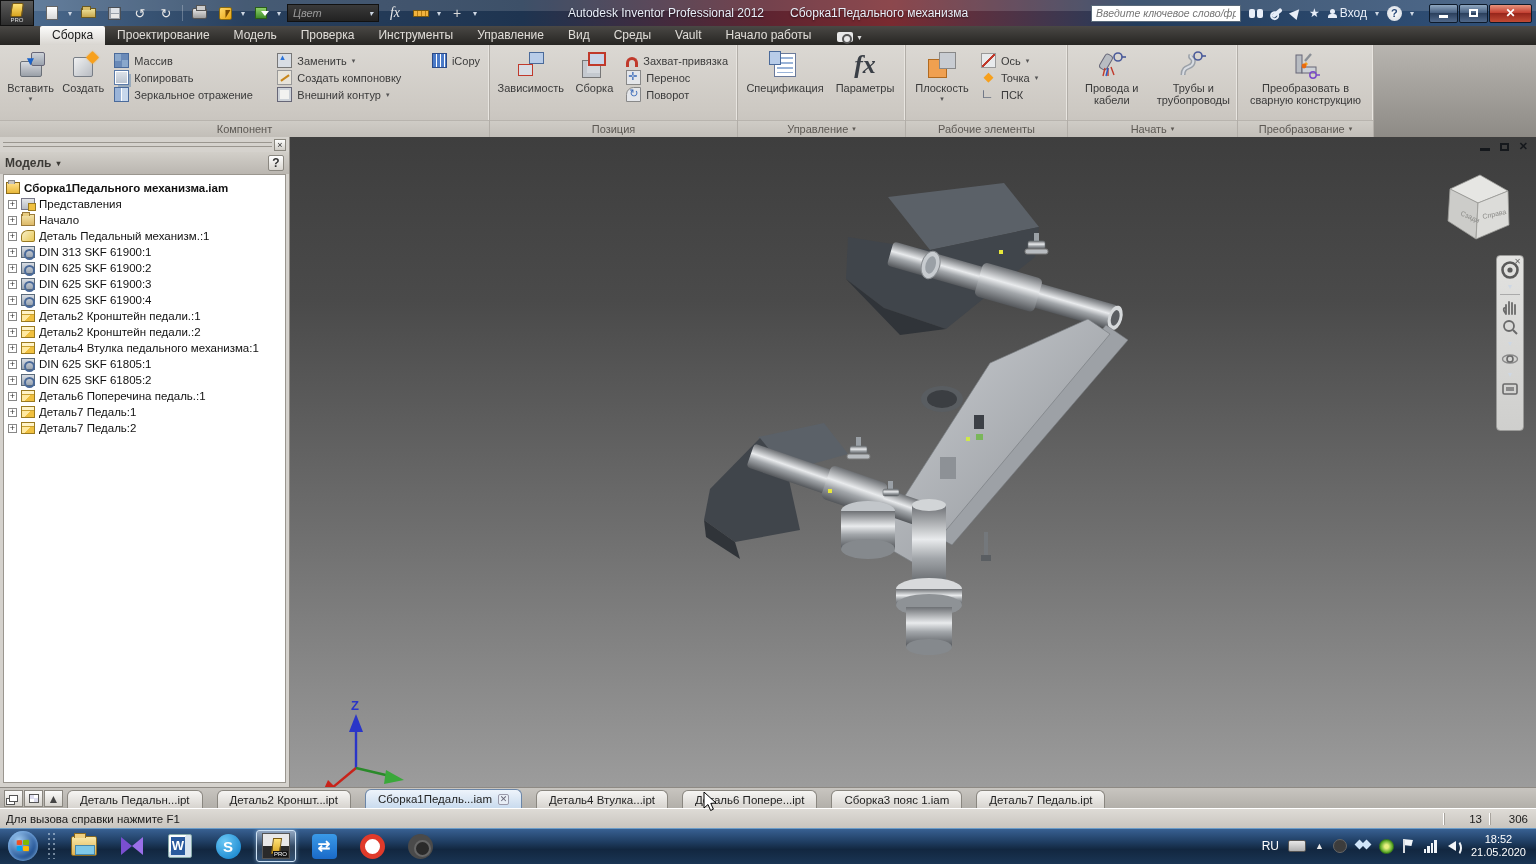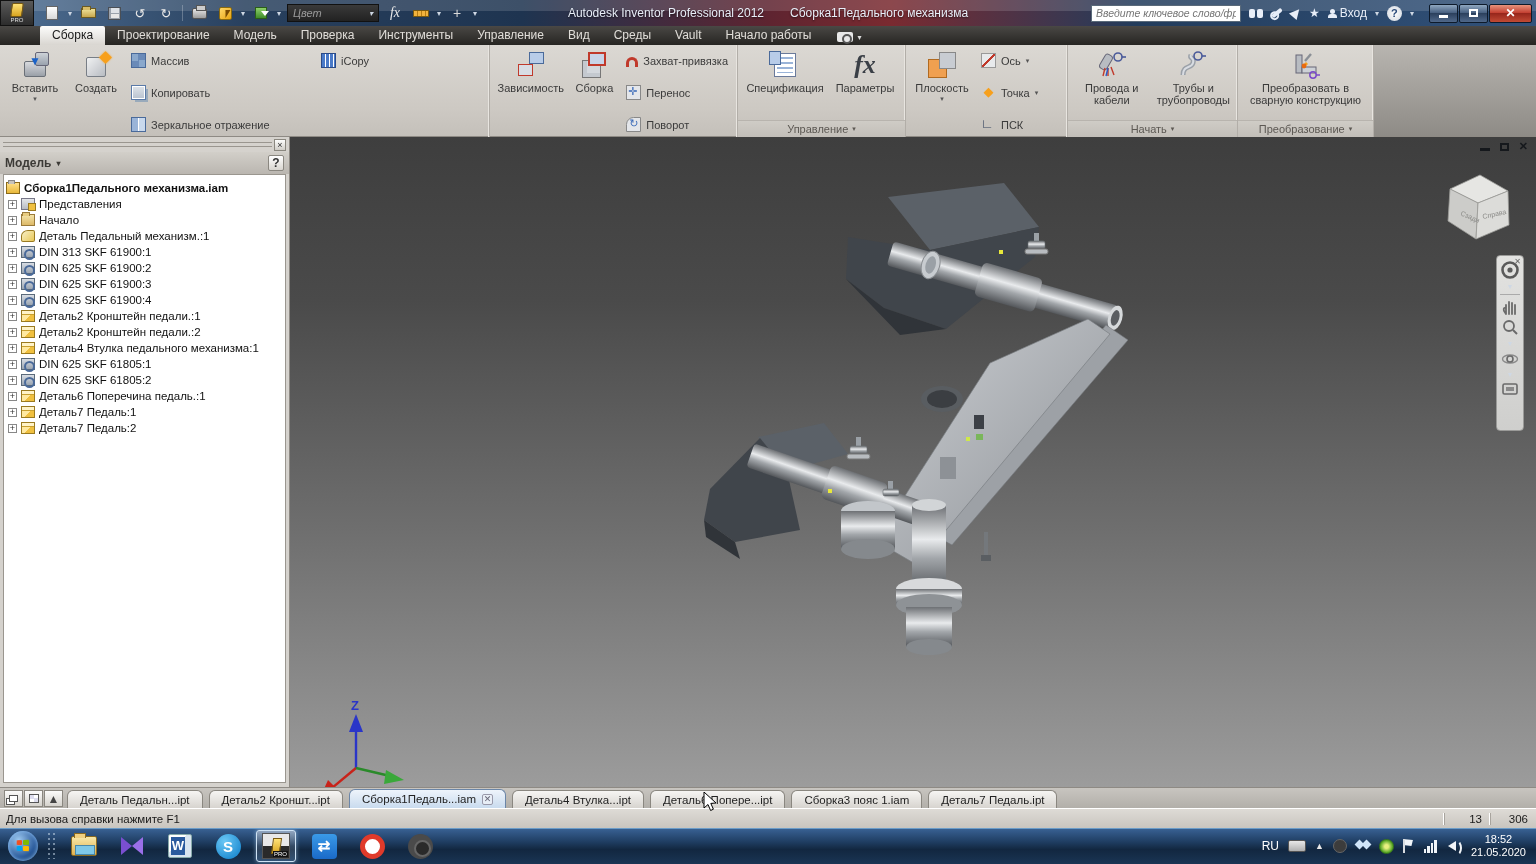--- a/index.html
+++ b/index.html
@@ -69,21 +69,21 @@
 
 #ribbon{position:absolute;left:0;top:45px;width:1536px;height:92px;background:linear-gradient(#dbd8d3,#cdc9c3 70%,#c4c0ba);border-bottom:1px solid #8e8a84;display:flex}
 .panel{height:92px;display:flex;flex-direction:column;border-right:1px solid #b2aea8;box-shadow:inset -1px 0 0 #e8e5e0;flex:none}
 .pbody{flex:1;display:flex;align-items:flex-start;padding:3px 3px 0 3px}
 .plabel{height:17px;display:flex;align-items:center;justify-content:center;gap:4px;font-size:11px;color:#5c5853;background:linear-gradient(#cfccc6,#c2beb8);border-top:1px solid #b8b4ae}
 .plabel .ddarrow{color:#5c5853;font-size:7px}
 .bigbtn{display:flex;flex-direction:column;align-items:center;padding:2px 3px;border-radius:2px;color:#3a3a3a}
 .bigbtn .blabel{font-size:11px;text-align:center;line-height:1.12;margin-top:2px;white-space:pre-line}
 .bigbtn .ddarrow{color:#555;font-size:7px;margin-top:1px}
 .bicon{width:30px;height:30px;display:flex;align-items:center;justify-content:center;position:relative}
-.smallcol{display:flex;flex-direction:column;gap:15px;margin:4px 6px 4px 6px}
+.smallcol{display:flex;flex-direction:column;gap:0;margin:4px 6px 4px 6px}
 .smallbtn{display:flex;align-items:center;gap:5px;font-size:11px;color:#3a3a3a;white-space:nowrap;height:17px}
 .sic{width:15px;height:15px;position:relative;flex:none}
 
 .bi-insert{width:22px;height:16px;background:linear-gradient(#d8dade,#9aa0a8);border:1px solid #6a7078;border-radius:2px;position:relative;margin-top:8px}
 .bi-insert:before{content:"";position:absolute;right:-4px;top:-10px;width:12px;height:12px;background:linear-gradient(#cdd2d8,#9aa2ae);border:1px solid #667;border-radius:2px}
 .bi-insert:after{content:"▼";position:absolute;left:4px;top:-8px;color:#1a62c8;font-size:12px}
 .bi-cube{width:20px;height:20px;background:linear-gradient(135deg,#f0f1f2,#b8bcc2);border:1px solid #787e86;border-radius:2px;position:relative;margin-top:4px}
 .star:after{content:"";position:absolute;right:-5px;top:-5px;width:9px;height:9px;background:#f7a01c;transform:rotate(45deg);box-shadow:0 0 2px #f7a01c}
 .bi-constraint{position:relative;width:26px;height:26px}
 .bi-constraint:before{content:"";position:absolute;right:0;top:0;width:13px;height:10px;background:#b8cce8;border:1px solid #4a6a9a}
@@ -169,21 +169,21 @@
 #navbar svg{display:block}
 .ndiv{width:20px;height:1px;background:#aaa}
 #cursor{position:absolute;z-index:50}
 
 
 #doctabs{position:absolute;left:0;top:787px;width:1536px;height:21px;background:linear-gradient(#c8c5c0,#b2afa9);display:flex;align-items:flex-end;border-top:1px solid #8e8a84}
 .wabtns{display:flex;gap:1px;margin:0 4px 1px 4px}
 .wab{width:19px;height:17px;background:linear-gradient(#fbfbfa,#d5d2cc);border:1px solid #8a8780;display:flex;align-items:center;justify-content:center;color:#444}
 .ic-casc{width:9px;height:7px;border:1px solid #555;background:#fff;box-shadow:-3px 3px 0 -1px #fff,-3px 3px 0 0 #555}
 .ic-tile{width:10px;height:9px;background:conic-gradient(#fff 25%,#dde 0 50%,#fff 0 75%,#dde 0);border:1px solid #555}
-.dtab{height:18px;padding:0 12px;margin-right:6px;background:linear-gradient(#f6f5f3,#d7d4cf);border:1px solid #8a8780;border-bottom:none;border-radius:6px 6px 0 0;font-size:11.5px;color:#222;display:flex;align-items:center;gap:6px;white-space:nowrap}
+.dtab{height:18px;padding:0 12px;margin-right:14px;background:linear-gradient(#f6f5f3,#d7d4cf);border:1px solid #8a8780;border-bottom:none;border-radius:6px 6px 0 0;font-size:11.5px;color:#222;display:flex;align-items:center;gap:6px;white-space:nowrap}
 .dtab.active{background:linear-gradient(#eef4fb,#c9dbee);border-color:#6b86a8;height:19px}
 .dtab .x{font-size:9px;color:#667;border:1px solid #99a;border-radius:2px;width:11px;height:11px;line-height:9px;text-align:center;background:#e8eef6}
 
 
 #statusbar{position:absolute;left:0;top:808px;width:1536px;height:20px;background:linear-gradient(#dedbd6,#c9c5bf);border-top:1px solid #fff;display:flex;align-items:center;font-size:11.5px;color:#1a1a1a}
 #statusbar .help{padding-left:6px}
 #statusbar .cells{margin-left:auto;display:flex}
 #statusbar .cell{width:46px;text-align:right;padding-right:8px;border-left:1px solid #a8a49e;box-shadow:-1px 0 0 #fff}
 
 
@@ -356,20 +356,36 @@
           </div>
         <div class="smallbtn">
             <span class="sic si-copy"></span>
             <span>Копировать</span>
           </div>
         <div class="smallbtn">
             <span class="sic si-mirror"></span>
             <span>Зеркальное отражение</span>
           </div>
       </div>
+      <div class="smallcol" style="width:168px">
+        <div class="smallbtn">
+            <span class="sic si-replace"></span>
+            <span>Заменить</span>
+            <span class="arrow-s">▾</span>
+          </div>
+        <div class="smallbtn">
+            <span class="sic si-layout"></span>
+            <span>Создать компоновку</span>
+          </div>
+        <div class="smallbtn">
+            <span class="sic si-contour"></span>
+            <span>Внешний контур</span>
+            <span class="arrow-s">▾</span>
+          </div>
+      </div>
       <div class="smallcol">
         <div class="smallbtn">
             <span class="sic si-icopy"></span>
             <span>iCopy</span>
           </div>
       </div>
     </div>
     <div class="plabel">
         <span>Компонент</span>
       </div>

